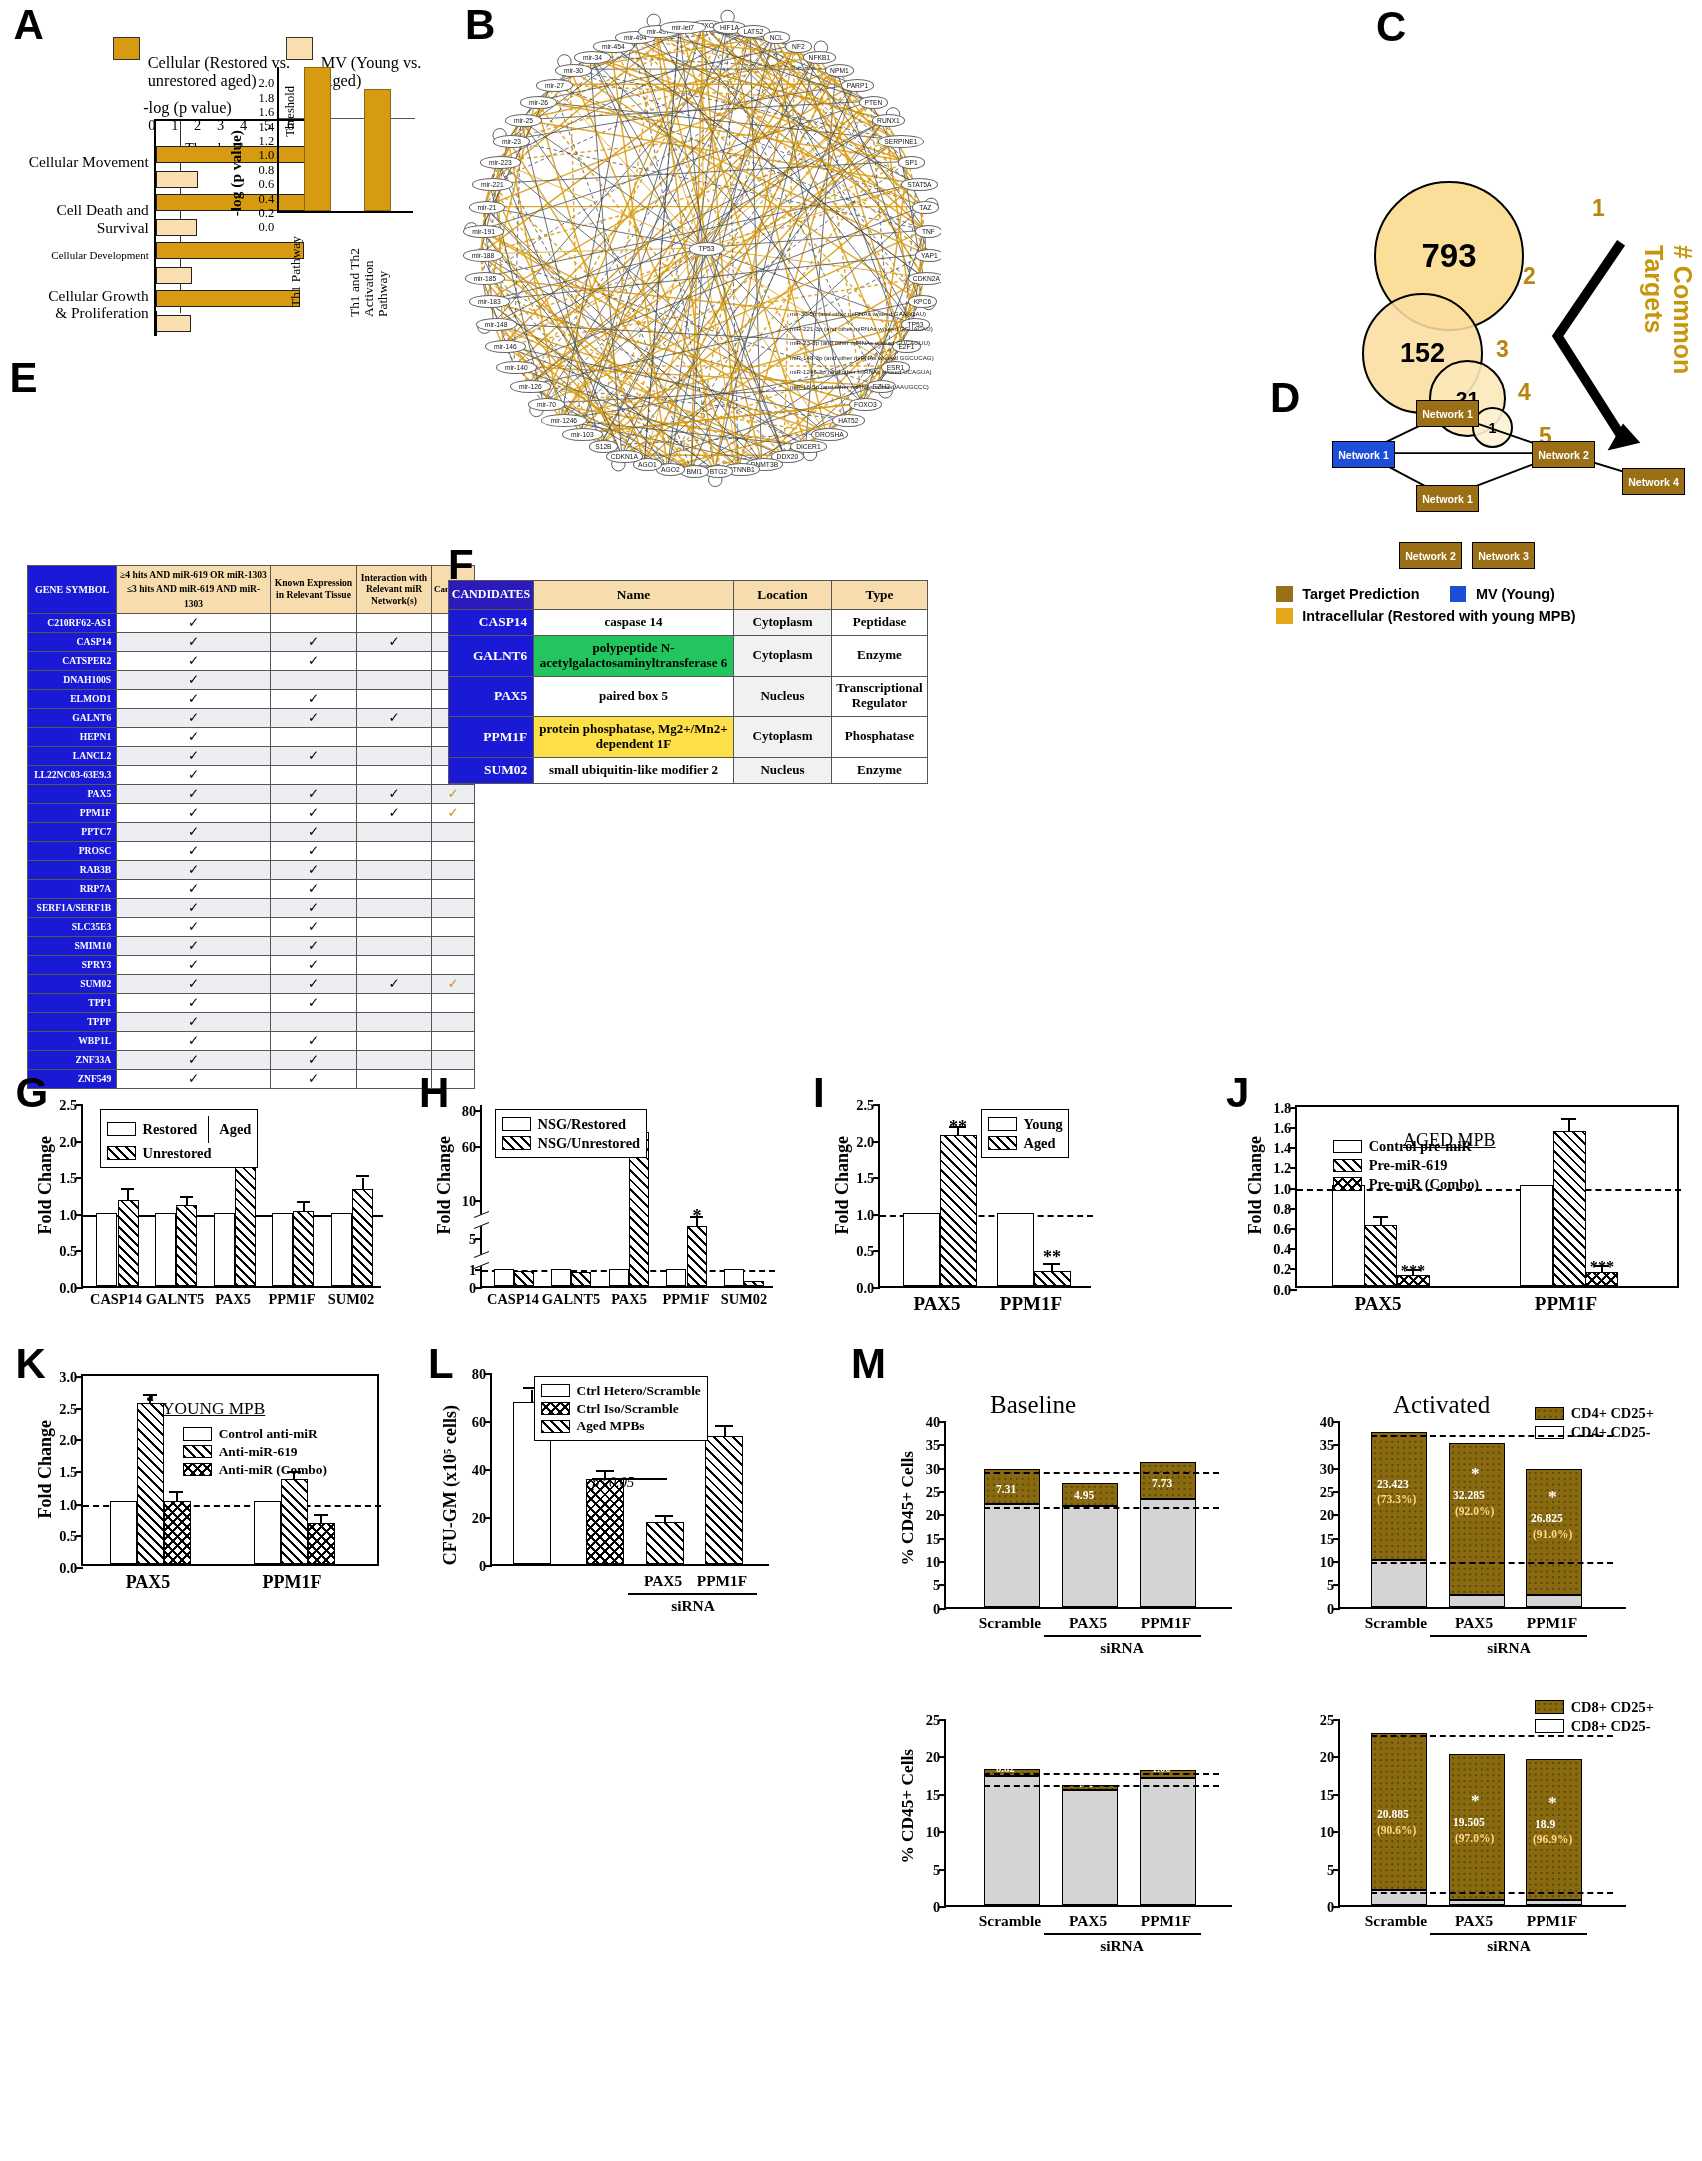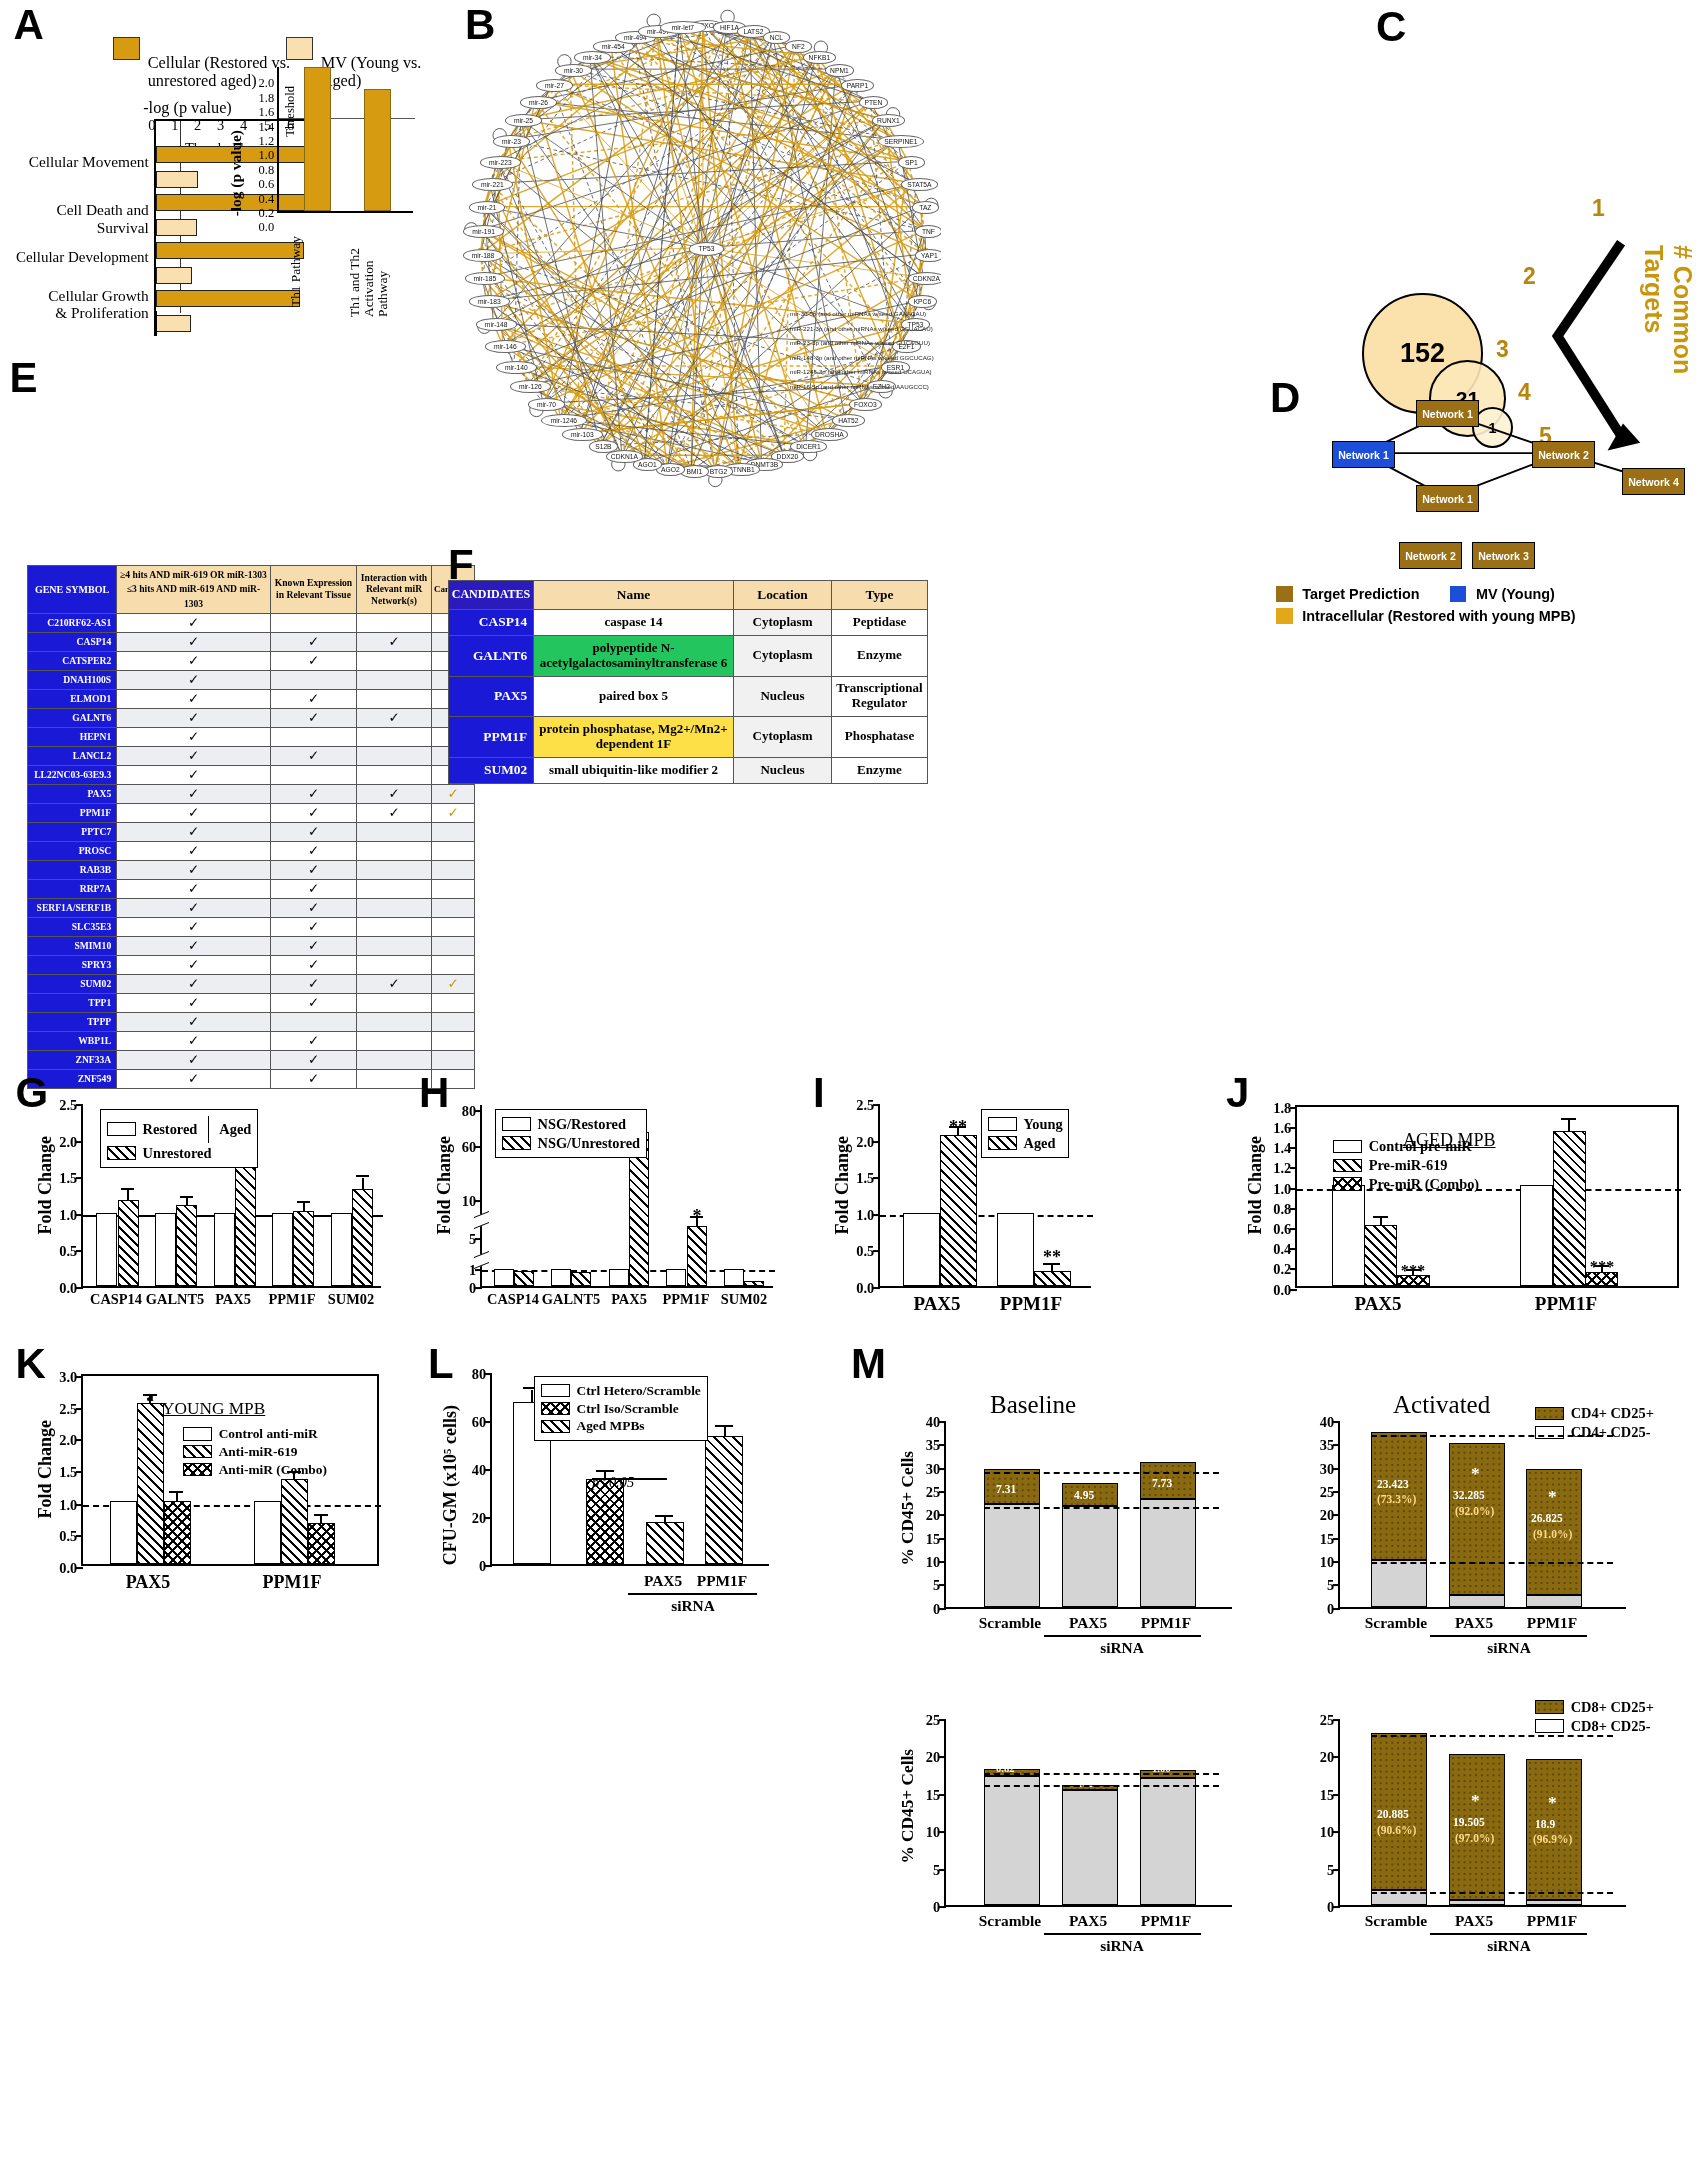--- a/index.html
+++ b/index.html
@@ -94,21 +94,21 @@
     <div class="abar abarD" style="left:0;top:121px;width:148px;height:17.3px;"></div>
     <div class="abar abarL" style="left:0;top:146px;width:36px;height:17.3px;"></div>
     <div class="abar abarD" style="left:0;top:169px;width:144px;height:17.3px;"></div>
     <div class="abar abarL" style="left:0;top:194px;width:35px;height:17.3px;"></div>
     <div class="abs" style="left:0;top:215px;width:2.9px;height:2.9px;"></div>
   </div>
   <div class="abs" style="left:154px;top:311px;width:2.9px;height:25px;background:#000;"></div>
 
   <div class="lbl abs" style="left:4.8px;top:136px;width:144px;text-align:right;font-size:15.4px;">Cellular Movement</div>
   <div class="lbl abs" style="left:4.8px;top:184px;width:144px;text-align:right;font-size:15.4px;">Cell Death and Survival</div>
-  <div class="lbl abs" style="left:4.8px;top:232px;width:144px;text-align:right;font-size:15px;">Cellular Development</div>
+  <div class="lbl abs" style="left:4.8px;top:232px;width:144px;text-align:right;font-size:11px;">Cellular Development</div>
   <div class="lbl abs" style="left:4.8px;top:271px;width:144px;text-align:right;font-size:15.4px;line-height:1.1;">Cellular Growth<br>&amp; Proliferation</div>
 
   <div class="ylabel" style="left:227px;top:130px;font-size:15.4px;">-log (p value)</div>
   <div class="abs" style="left:277px;top:67px;width:136px;height:146px;border-left:2.9px solid #000;border-bottom:2.9px solid #000;box-sizing:border-box;">
     <span class="lbl" style="position:absolute;right:100%;top:-7.7px;padding-right:4.8px;font-size:12.5px;">2.0</span>
     <span class="lbl" style="position:absolute;right:100%;top:6.7px;padding-right:4.8px;font-size:12.5px;">1.8</span>
     <span class="lbl" style="position:absolute;right:100%;top:21px;padding-right:4.8px;font-size:12.5px;">1.6</span>
     <span class="lbl" style="position:absolute;right:100%;top:36px;padding-right:4.8px;font-size:12.5px;">1.4</span>
     <span class="lbl" style="position:absolute;right:100%;top:50px;padding-right:4.8px;font-size:12.5px;">1.2</span>
     <span class="lbl" style="position:absolute;right:100%;top:64px;padding-right:4.8px;font-size:12.5px;">1.0</span>
@@ -542,20 +542,23 @@
     <div>miR-221-3p (and other miRNAs w/seed GCUACAU)</div>
     <div>miR-23-3p (and other miRNAs w/seed GUCAGUU)</div>
     <div>miR-148-3p (and other miRNAs w/seed GGCUCAG)</div>
     <div>miR-1246-3p (and other miRNAs w/seed UCAGUA)</div>
     <div>miR-16-5p (and other miRNAs w/seed AAUGCCC)</div>
   </div>
 </div>
 
 <div class="plabel" style="left:1376px;top:5.8px;">C</div>
 <div class="panel" style="left:1335px;top:0;width:367px;height:384px;">
+  <div class="vcirc" style="left:39px;top:181px;width:146px;height:146px;background:rgba(250,217,139,0.88);font-size:33px;">
+    <span>793</span>
+  </div>
   <div class="vcirc" style="left:27px;top:293px;width:117px;height:117px;background:rgba(250,222,160,0.88);font-size:27px;">
     <span>152</span>
   </div>
   <div class="vcirc" style="left:94px;top:360px;width:73px;height:73px;background:rgba(252,232,185,0.9);font-size:21px;">
     <span>21</span>
   </div>
   <div class="vcirc" style="left:137px;top:407px;width:37px;height:37px;background:rgba(253,242,212,0.9);font-size:14.4px;">
     <span>1</span>
   </div>
 

